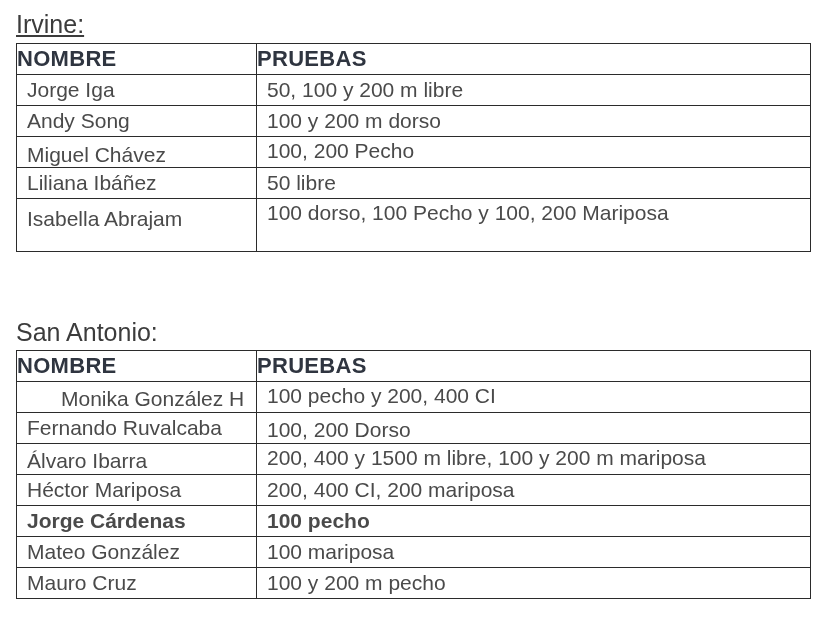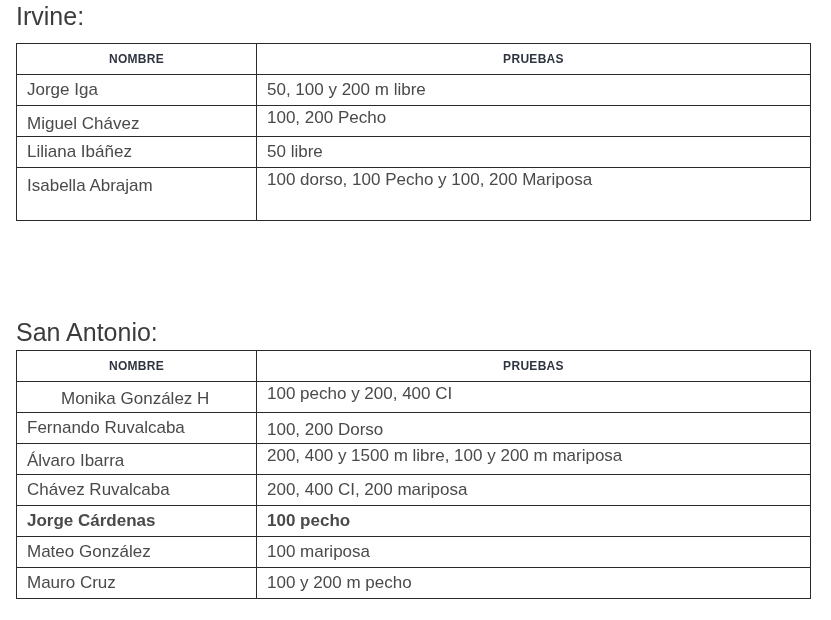--- a/index.html
+++ b/index.html
@@ -27,57 +27,61 @@
     table.roster {
       position: absolute;
       left: 16px;
       width: 794px;
       border-collapse: collapse;
       table-layout: fixed;
     }
     table.roster th, table.roster td {
       border: 1.5px solid #2b2b2b;
       padding: 0 0 0 10px;
-      font-size: 17px;
+      font-size: 21px;
       color: #4a4a4a;
       vertical-align: middle;
       white-space: nowrap;
       overflow: hidden;
     }
     table.roster th {
       font-weight: bold;
-      font-size: 12px;
+      font-size: 22px;
       color: #2f3540;
-      text-align: center;
+      text-align: left;
       padding: 0;
       letter-spacing: 0.3px;
     }
     col.c-name { width: 240px; }
     col.c-events { width: 554px; }
     .top-align { vertical-align: top !important; padding-top: 2px !important; }
   </style>
 </head>
 <body>
 
-<h2 class="section-title" style="top:4px;">Irvine:</h2>
+<h2 class="section-title" style="top:12px;text-decoration:underline;">Irvine:</h2>
 <table class="roster" style="top:43px;">
   <colgroup>
       <col class="c-name">
       <col class="c-events">
     </colgroup>
   <thead>
     <tr style="height:31px;">
       <th>NOMBRE</th>
       <th>PRUEBAS</th>
     </tr>
   </thead>
   <tbody>
     <tr style="height:31px;">
       <td>Jorge Iga</td>
       <td>50, 100 y 200 m libre</td>
+    </tr>
+    <tr style="height:31px;">
+      <td>Andy Song</td>
+      <td>100 y 200 m dorso</td>
     </tr>
     <tr style="height:31px;">
       <td style="padding-top:6px;">Miguel Chávez</td>
       <td class="top-align">100, 200 Pecho</td>
     </tr>
     <tr style="height:31px;">
       <td>Liliana Ibáñez</td>
       <td>50 libre</td>
     </tr>
     <tr style="height:53px;">
@@ -106,21 +110,21 @@
     </tr>
     <tr style="height:31px;">
       <td>Fernando Ruvalcaba</td>
       <td style="padding-top:4px;">100, 200 Dorso</td>
     </tr>
     <tr style="height:31px;">
       <td style="padding-top:4px;">Álvaro Ibarra</td>
       <td class="top-align">200, 400 y 1500 m libre, 100 y 200 m mariposa</td>
     </tr>
     <tr style="height:31px;">
-      <td>Chávez Ruvalcaba</td>
+      <td>Héctor Mariposa</td>
       <td>200, 400 CI, 200 mariposa</td>
     </tr>
     <tr style="height:31px;font-weight:bold;">
       <td>Jorge Cárdenas</td>
       <td>100 pecho</td>
     </tr>
     <tr style="height:31px;">
       <td>Mateo González</td>
       <td>100 mariposa</td>
     </tr>

